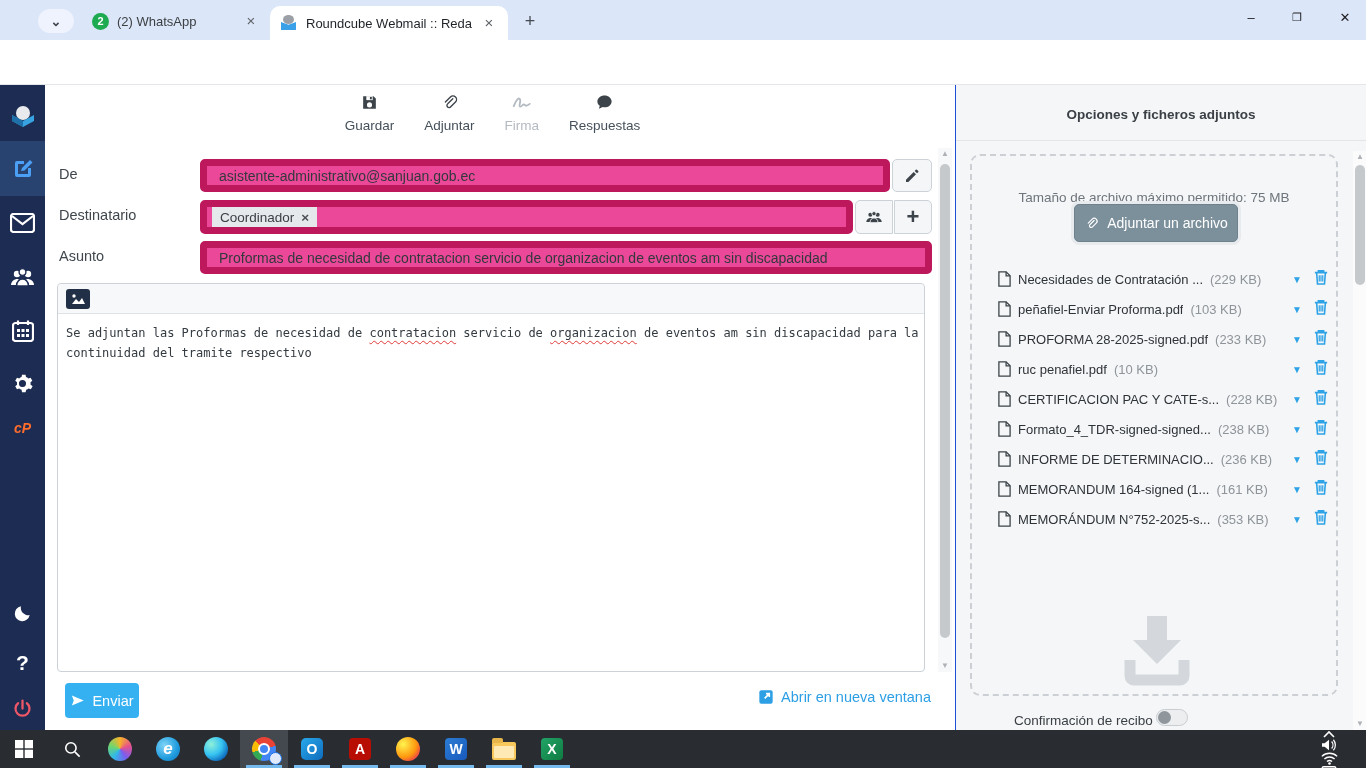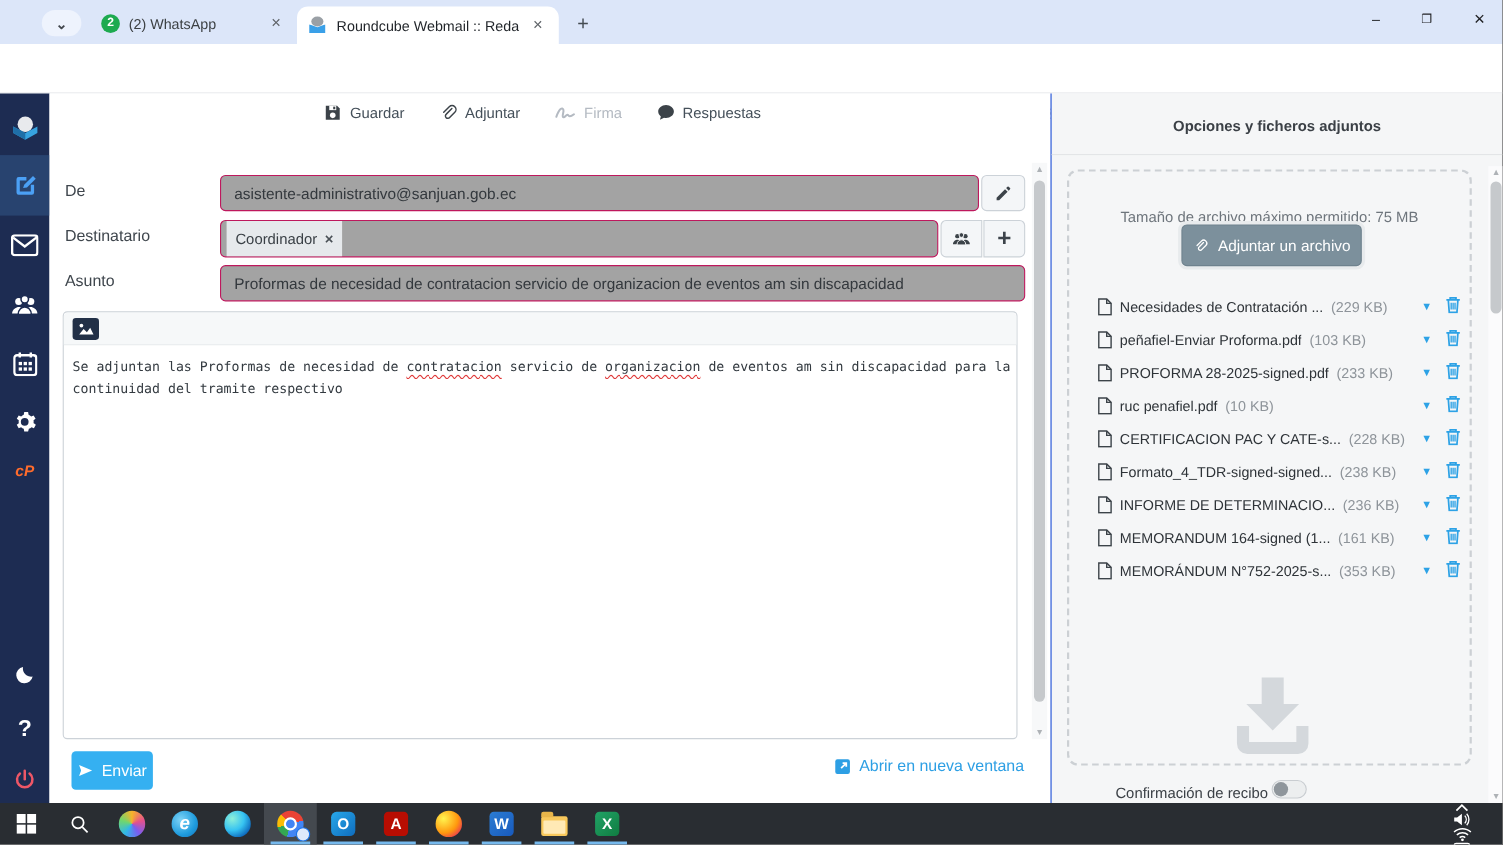--- a/index.html
+++ b/index.html
@@ -43,24 +43,24 @@
 
   
   .sidebar { position:absolute; left:0; top:85px; width:45px; height:645px; background:#1d2c52; }
   .sb-item { position:absolute; left:0; width:45px; display:flex; align-items:center; justify-content:center; }
   .sb-item.active { background:#28436f; }
   .cp-logo { color:#ff6c2c; font-weight:bold; font-style:italic; font-size:14px; font-family:"Liberation Sans",sans-serif; }
 
   
   .compose { position:absolute; left:45px; top:85px; width:910px; height:645px; background:#fff; }
   .actionbar { position:absolute; left:0; top:8px; width:895px; display:flex; justify-content:center; gap:30px; }
-  .action { display:flex; flex-direction:row; align-items:center; gap:6px; color:#45505a; font-size:13.5px; }
+  .action { display:flex; flex-direction:column; align-items:center; gap:6px; color:#45505a; font-size:13.5px; }
   .action.disabled { color:#b4bac2; }
   .frm-label { position:absolute; left:14px; font-size:14.5px; color:#3f464d; }
-  .frm-input { position:absolute; background:#a3a3a3; border:1px solid #be185d; border-radius:5px; font-size:14px; color:#33383d;
+  .frm-input { position:absolute; background:#ec4899; border:7px solid #be185d; border-radius:5px; font-size:14px; color:#33383d;
                display:flex; align-items:center; padding:0 12px; white-space:nowrap; overflow:hidden; }
   .frm-btn { position:absolute; background:#f4f6f8; border:1px solid #ccd2d8; border-radius:5px;
              display:flex; align-items:center; justify-content:center; color:#3c434a; }
   .chip { background:#e6e9ec; border-radius:4px; padding:19px 8px; font-size:13.5px; color:#3a4046; display:flex; gap:7px; align-items:center; }
   .chip .x { font-weight:bold; color:#4a5056; }
   .editor { position:absolute; left:12px; top:198px; width:868px; height:389px; border:1px solid #ccd2d8; border-radius:4px; }
   .ed-toolbar { height:30px; background:#f6f8f9; border-bottom:1px solid #dfe3e6; border-radius:4px 4px 0 0;
                 display:flex; align-items:center; padding-left:8px; }
   .ed-imgbtn { width:24px; height:20px; background:#223047; border-radius:3px; display:flex; align-items:center; justify-content:center; }
   .ed-body { padding:9px 4px 0 8px; font-family:"DejaVu Sans Mono", monospace; font-size:12px; line-height:20px; color:#333a40; }

